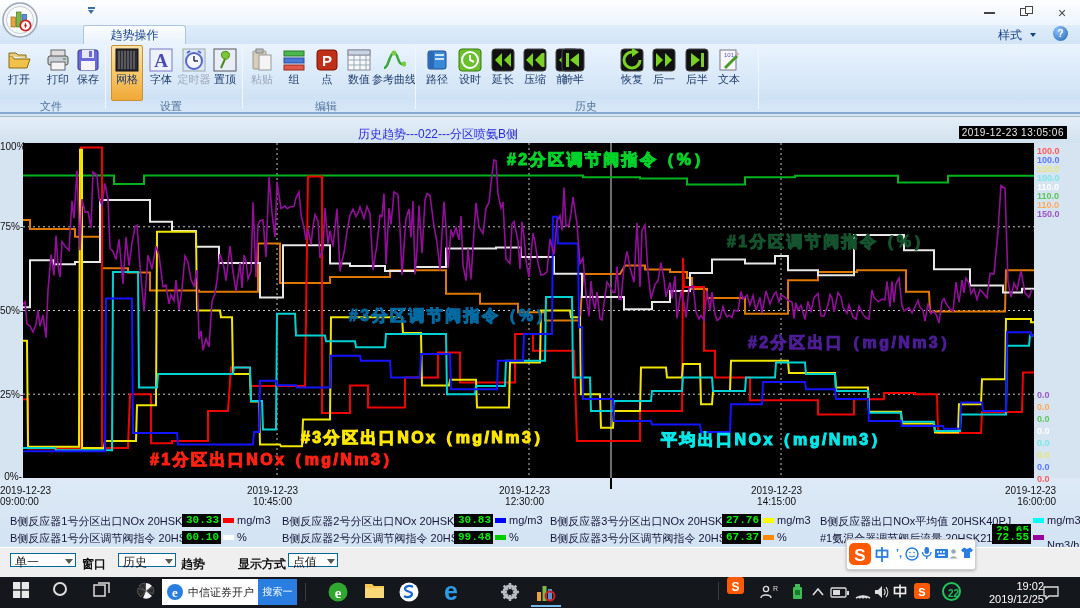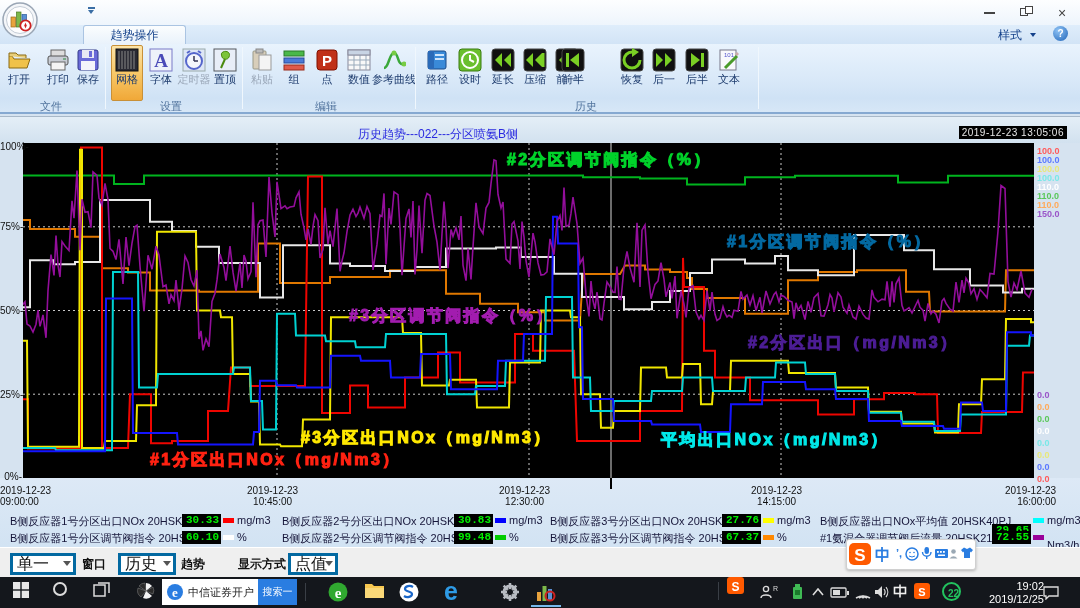--- a/index.html
+++ b/index.html
@@ -30,21 +30,21 @@
 .rlab{position:absolute;left:1037px;font-size:9px;font-weight:bold;width:40px}
 .xlab{position:absolute;font-size:10px;color:#111;white-space:nowrap}
 
 #legend{left:0;top:478px;width:1080px;height:69px;background:linear-gradient(#dde9f6,#d2e3f3)}
 .litem{position:absolute;font-size:11px;color:#16163a;white-space:nowrap}
 .lval{position:absolute;width:39px;height:13px;background:#000;color:#00ee00;font-family:"Liberation Mono",monospace;font-size:11px;font-weight:bold;text-align:right;padding-right:2px;line-height:13px}
 .lsw{position:absolute;width:11px;height:5px}
 .lun{position:absolute;font-size:11px;color:#16163a;white-space:nowrap}
 
 #ctrlrow{left:0;top:547px;width:1080px;height:30px;background:#efefef;border-top:1px solid #fff}
-.combo{position:absolute;top:553px;height:22px;background:#fff;border:3px solid #0369a1;font-size:16px;color:#111;line-height:16px;padding-left:4px}
+.combo{position:absolute;top:553px;height:14px;background:#fff;border:1px solid #0369a1;font-size:12px;color:#111;line-height:16px;padding-left:4px}
 .combo .arr{position:absolute;right:2px;top:5px;width:0;height:0;border-left:4px solid transparent;border-right:4px solid transparent;border-top:5px solid #555}
 .ctxt{position:absolute;top:556px;font-size:12px;color:#111;font-weight:bold}
 
 #taskbar{left:0;top:577px;width:1080px;height:31px;background:#14171c}
 .tbi{position:absolute;top:582px}
 #clock{right:36px;top:580px;color:#fff;font-size:11px;text-align:right;line-height:13px}
 
 #sogou{left:846px;top:539px;width:130px;height:31px;background:#fff;border:1px solid #d0d0d0;border-radius:3px;box-shadow:0 1px 3px rgba(0,0,0,.25)}
 </style></head>
 <body>
@@ -301,22 +301,22 @@
     <path d="M0,304.9L32,304.9L33,307.2L89,307.2L90,129.0L115,129.0L116,244.6L134,244.6L135,231.1L210,231.1L211,224.4L227,224.4L228,257.9L239,257.9L240,286.4L253,286.4L254,170.8L272,170.8L273,192.6L302,192.6L303,198.3L332,198.3L333,204.3L362,204.3L363,190.9L423,190.9L424,251.2L452,251.2L453,242.9L482,242.9L483,217.8L522,217.8L523,154.1L549,154.1L550,234.5L567,234.5L568,268.0L590,268.0L591,257.9L628,257.9L629,247.9L659,247.9L660,234.5L689,234.5L690,247.9L722,247.9L723,234.5L752,234.5L753,219.4L782,219.4L783,231.1L812,231.1L813,247.9L845,247.9L846,269.7L878,269.7L879,278.7L911,278.7L912,288.1L937,288.1L938,271.4L983,271.4L984,202.7L1006,202.7L1007,192.6L1011,192.6" fill="none" stroke="#00d2d2" stroke-width="2"></path>
     <path d="M0,308.2L82,308.2L83,155.4L109,155.4L110,290.1L154,290.1L155,301.5L230,301.5L231,289.1L236,289.1L237,237.8L253,237.8L254,242.2L273,242.2L274,244.6L307,244.6L308,212.7L337,212.7L338,217.8L367,217.8L368,234.5L397,234.5L398,211.1L427,211.1L428,246.2L474,246.2L475,217.8L500,217.8L501,190.9L529,190.9L530,73.7L534,73.7L535,100.5L555,100.5L556,184.2L559,184.2L560,255.9L590,255.9L591,278.1L628,278.1L629,281.4L677,281.4L678,289.1L707,289.1L708,261.3L739,261.3L740,238.9L782,238.9L783,246.2L812,246.2L813,255.9L845,255.9L846,278.1L878,278.1L879,283.1L920,283.1L921,285.8L937,285.8L938,259.6L959,259.6L960,268.0L983,268.0L984,189.3L1008,189.3L1008,192.6L1011,192.6" fill="none" stroke="#1414ff" stroke-width="2"></path>
     <path d="M0,161.4L2,158.8L4,181.1L7,183.1L10,189.1L13,181.2L15,167.1L17,183.4L20,171.9L23,194.8L25,147.5L28,111.6L31,132.4L33,92.5L35,122.4L37,134.0L39,98.6L42,103.0L46,107.5L49,57.8L51,75.2L54,27.6L57,107.1L59,56.3L62,69.3L65,68.7L68,84.7L70,29.0L74,32.5L76,55.1L79,62.1L82,40.3L85,56.5L87,105.5L90,108.3L93,116.6L96,96.4L100,140.9L103,94.1L106,122.7L109,100.1L112,83.7L114,82.3L117,123.2L121,168.2L125,112.2L129,126.2L133,103.2L136,112.3L140,143.8L143,142.0L146,160.9L148,151.6L151,157.6L153,137.0L156,166.9L159,146.0L162,113.0L165,119.4L168,136.5L171,143.1L174,127.1L176,196.1L178,187.9L180,207.3L183,195.8L186,203.6L189,158.3L192,150.2L194,136.9L197,111.0L201,124.4L203,137.7L207,103.1L210,129.2L213,148.1L217,119.8L219,144.9L221,112.1L223,118.2L225,135.9L228,128.7L230,59.2L233,134.2L235,81.8L237,77.8L240,77.1L243,114.0L246,34.1L249,70.1L252,93.9L254,38.9L258,65.6L262,62.9L264,65.8L267,64.0L271,63.4L273,54.8L276,48.8L278,71.2L281,84.8L283,96.8L285,86.0L288,101.3L290,83.4L292,71.6L295,77.7L297,115.0L300,106.3L302,64.9L305,101.2L307,87.6L310,103.6L314,65.5L317,128.3L319,117.9L321,109.8L324,88.6L327,72.1L330,66.1L333,73.5L335,70.2L337,63.9L341,75.2L344,63.4L347,70.6L350,127.0L354,101.4L357,72.2L359,73.4L361,50.4L363,121.2L366,65.1L368,81.4L371,48.9L375,51.6L377,85.5L379,132.1L383,75.5L386,65.9L388,94.4L390,58.1L392,131.4L394,106.8L396,62.6L399,110.2L402,57.1L404,50.5L407,52.5L411,83.0L414,99.1L417,127.1L419,90.8L421,58.6L423,84.3L425,125.1L428,86.6L430,93.3L433,84.7L436,96.9L438,73.0L440,122.2L443,137.7L445,105.6L448,136.5L450,103.6L453,59.9L456,84.0L460,90.6L463,65.1L466,59.5L468,40.7L471,16.8L473,17.7L475,51.5L478,65.0L480,59.0L483,116.1L487,120.4L489,81.0L491,78.6L495,98.2L497,126.0L499,78.6L501,93.8L503,117.6L506,134.0L510,90.1L512,99.0L515,119.9L518,132.0L521,131.6L524,128.9L527,95.9L531,111.7L534,78.3L537,72.5L539,87.5L541,44.5L543,83.3L546,82.1L548,70.4L550,54.1L554,80.6L557,120.5L560,115.2L563,151.4L566,173.5L568,138.1L570,157.6L572,165.9L574,149.2L577,175.7L579,176.9L581,160.4L584,138.9L587,143.6L590,149.2L592,149.4L594,123.6L596,156.1L598,156.5L601,124.3L604,108.3L607,124.7L611,139.3L614,79.7L617,143.9L619,87.2L622,82.0L625,128.9L628,155.7L632,141.4L635,138.0L638,119.7L641,136.1L643,153.8L647,139.4L649,155.4L652,133.1L654,175.3L658,148.0L661,160.8L663,174.3L666,145.2L670,142.7L673,169.1L676,176.0L678,172.3L681,177.4L684,147.6L687,167.8L689,149.1L692,171.3L694,177.5L697,175.3L700,163.6L702,170.1L704,173.9L706,172.2L709,174.4L711,167.2L715,168.3L718,148.4L720,156.1L724,152.0L727,162.1L730,152.7L733,167.5L737,154.3L739,170.0L743,148.0L747,161.0L751,151.4L753,149.1L756,158.8L758,152.2L761,153.5L765,157.2L769,159.0L771,175.7L773,159.8L775,167.1L778,162.5L782,176.5L785,158.4L788,169.3L791,154.6L795,150.5L798,172.7L801,173.1L805,161.7L807,151.5L809,155.1L811,168.9L815,149.8L818,154.0L820,164.3L824,170.3L826,161.9L830,174.0L833,176.1L836,163.2L840,171.4L843,175.0L846,176.1L849,146.9L851,154.4L855,158.8L859,156.2L862,156.7L864,138.3L867,163.8L869,138.4L871,159.3L873,140.8L876,135.0L879,162.6L881,167.9L883,166.8L886,164.6L889,170.0L893,161.5L895,157.4L897,164.2L900,167.4L902,178.1L905,160.4L908,170.9L910,168.1L913,171.2L916,180.0L919,158.0L921,155.6L923,160.4L927,166.2L930,168.1L933,139.0L936,159.5L939,137.2L941,149.9L943,135.1L946,140.4L948,150.8L951,145.8L954,156.4L957,146.5L960,149.8L964,154.8L967,130.4L971,131.1L975,88.2L978,42.6L982,45.5L985,138.6L988,154.1L991,140.0L994,146.6L998,128.0L1002,150.1L1006,154.3L1009,146.2" fill="none" stroke="#930e9b" stroke-width="1.6"></path>
   </svg>
 <div class="ylab" style="top:141px">100%-</div>
 <div class="ylab" style="top:221px">75%-</div>
 <div class="ylab" style="top:305px">50%-</div>
 <div class="ylab" style="top:389px">25%-</div>
 <div class="ylab" style="top:471px">0%-</div>
 <div class="clab" style="left:507px;top:150px;color:#00d22a">#2分区调节阀指令（%）</div>
-<div class="clab" style="left:727px;top:232px;color:#0369a1">#1分区调节阀指令（%）</div>
-<div class="clab" style="left:349px;top:306px;color:#a21caf">#3分区调节阀指令（%）</div>
+<div class="clab" style="left:727px;top:232px;color:#14532d">#1分区调节阀指令（%）</div>
+<div class="clab" style="left:349px;top:306px;color:#0369a1">#3分区调节阀指令（%）</div>
 <div class="clab" style="left:748px;top:333px;color:#4c1d95">#2分区出口（mg/Nm3）</div>
 <div class="clab" style="left:301px;top:428px;color:#ffe800">#3分区出口NOx（mg/Nm3）</div>
 <div class="clab" style="left:661px;top:430px;color:#00e8e8">平均出口NOx（mg/Nm3）</div>
 <div class="clab" style="left:150px;top:450px;color:#ff2212">#1分区出口NOx（mg/Nm3）</div>
 <div class="rlab" style="top:146px;color:#ff5a5a">100.0</div>
 <div class="rlab" style="top:155px;color:#5a78ff">100.0</div>
 <div class="rlab" style="top:164px;color:#e8e87a">100.0</div>
 <div class="rlab" style="top:173px;color:#7ae8e8">100.0</div>
 <div class="rlab" style="top:182px;color:#ffffff">110.0</div>
 <div class="rlab" style="top:191px;color:#5ac85a">110.0</div>

